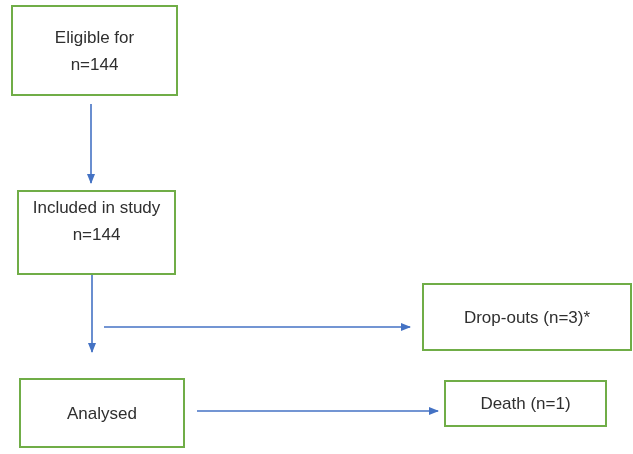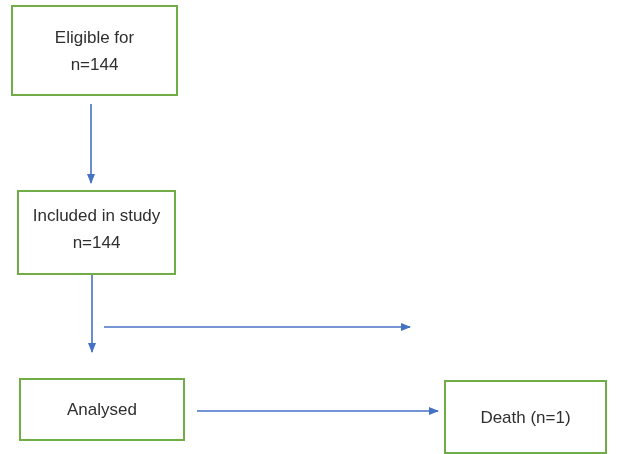--- a/index.html
+++ b/index.html
@@ -33,24 +33,24 @@
     color:var(--text);
     font-size:17px;
     line-height:27px;
     text-align:center;
     display:flex;
     flex-direction:column;
     align-items:center;
     justify-content:center;
   }
   .box-eligible{left:4px;top:5px;width:167px;height:91px;}
-  .box-included{left:10px;top:190px;width:159px;height:85px;justify-content:flex-start;padding-top:10px;}
-  .box-analysed{left:12px;top:378px;width:166px;height:63px;}
+  .box-included{left:10px;top:190px;width:159px;height:85px;justify-content:flex-start;padding-top:2px;}
+  .box-analysed{left:12px;top:378px;width:166px;height:70px;}
   .box-dropouts{left:415px;top:283px;width:210px;height:68px;}
-  .box-death{left:437px;top:380px;width:163px;height:74px;align-items:center;}
+  .box-death{left:437px;top:380px;width:163px;height:47px;align-items:center;}
 </style>
 </head>
 <body>
 
 <div class="canvas">
 
   <svg class="arrows" viewBox="0 0 633 454" xmlns="http://www.w3.org/2000/svg">
     <defs>
       <marker id="arrowhead" viewBox="0 0 10 8" refX="9" refY="4" markerWidth="10" markerHeight="8" markerUnits="userSpaceOnUse" orient="auto">
         <path d="M0,0 L10,4 L0,8 Z" fill="var(--arrow)"></path>
@@ -69,18 +69,21 @@
 
   <div class="box box-included">
     <div>Included in study</div>
     <div>n=144</div>
   </div>
 
   <div class="box box-analysed">
     <div>Analysed</div>
   </div>
 
+  <div class="box box-dropouts">
+    <div>Drop-outs (n=3)*</div>
+  </div>
 
   <div class="box box-death">
     <div>Death (n=1)</div>
   </div>
 
 </div>
 
 </body></html>

